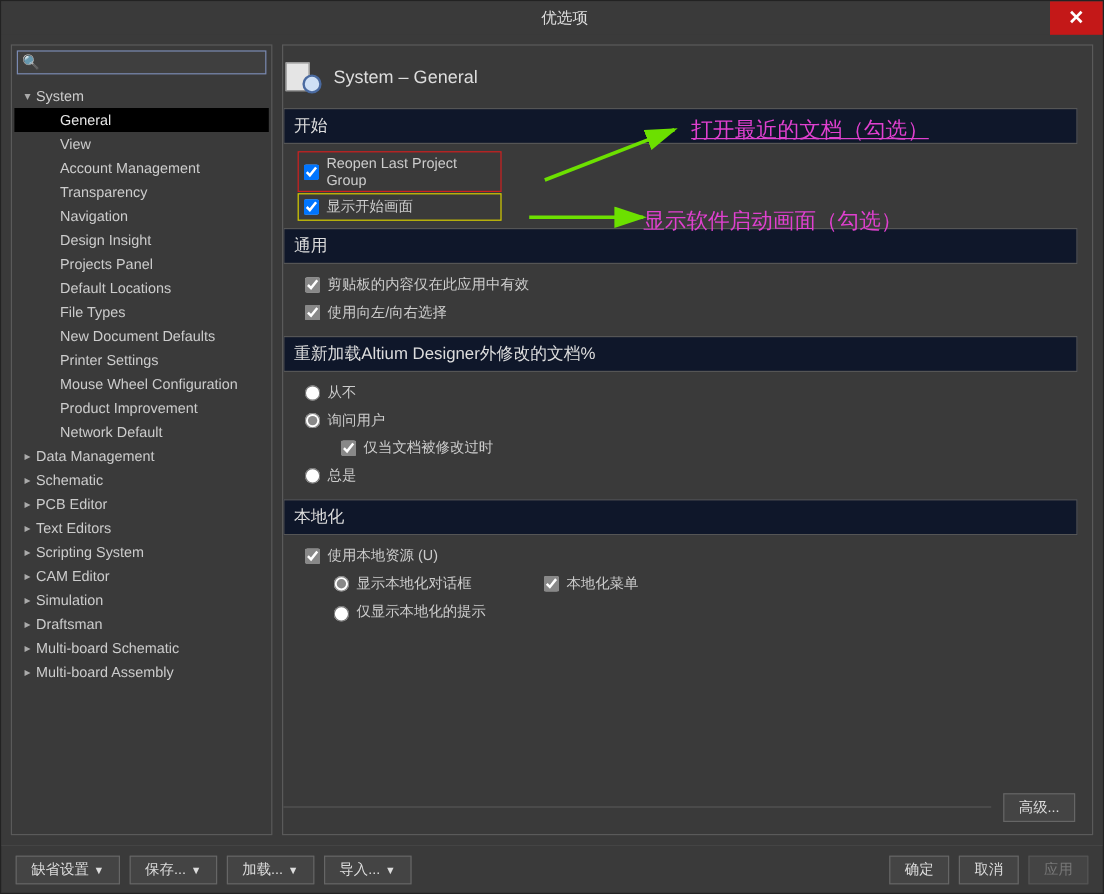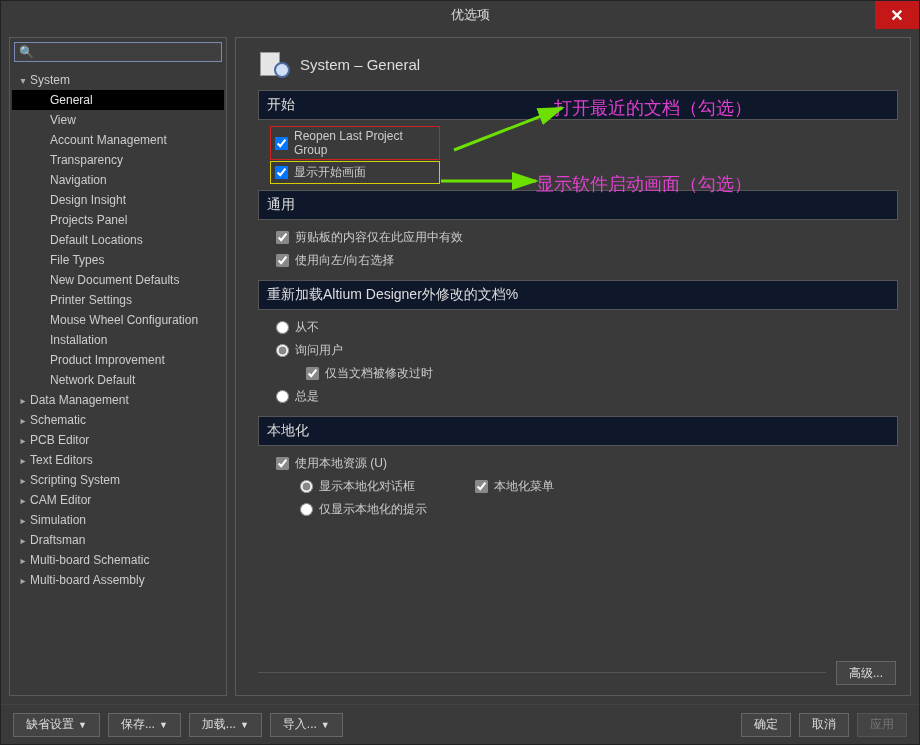--- a/index.html
+++ b/index.html
@@ -89,21 +89,21 @@
   .ind1 { padding-left: 38px; }
 
   
   .rightpanel {
     flex: 1;
     display: flex;
     flex-direction: column;
     border: 1px solid #5a5a5a;
     background: #3a3a3a;
     position: relative;
-    padding: 8px 12px 4px 22px;
+    padding: 8px 12px 4px 0;
     overflow: hidden;
   }
   .header {
     display: flex; align-items: center; gap: 10px;
     padding: 6px 0 14px 0;
   }
   .header-icon {
     width: 32px; height: 24px;
     position: relative;
   }
@@ -128,21 +128,21 @@
 
   .opt-row {
     display: flex; align-items: center; gap: 6px;
     padding: 3px 0 3px 18px;
     color: #ccc;
   }
   .opt-row input[type=checkbox], .opt-row input[type=radio] {
     accent-color: #888;
   }
   .opt-indent { padding-left: 48px; }
-  .opt-indent2 { padding-left: 42px; }
+  .opt-indent2 { padding-left: 42px; align-items: flex-end; }
 
   .boxed-red {
     border: 1px solid #d02020;
     padding: 2px 4px;
     margin: 0 0 0 12px;
     width: 170px;
     display: flex; align-items: center; gap:6px;
   }
   .boxed-yellow {
     border: 1px solid #d6ce00;
@@ -255,23 +255,20 @@
       <div class="tree-node ind1">
           <span>New Document Defaults</span>
         </div>
       <div class="tree-node ind1">
           <span>Printer Settings</span>
         </div>
       <div class="tree-node ind1">
           <span>Mouse Wheel Configuration</span>
         </div>
       <div class="tree-node ind1">
-          <span>Installation</span>
-        </div>
-      <div class="tree-node ind1">
           <span>Product Improvement</span>
         </div>
       <div class="tree-node ind1">
           <span>Network Default</span>
         </div>
 
       <div class="tree-node ind0">
           <span class="expander">▸</span>
           <span>Data Management</span>
         </div>
@@ -317,21 +314,21 @@
   <div class="rightpanel">
 
     <div class="header">
       <div class="header-icon">
         <div class="doc"></div>
           <div class="mag"></div>
       </div>
       <div class="header-title">System – General</div>
     </div>
 
-    <div class="annotation" style="top:58px; left:318px;">打开最近的文档（勾选）</div>
+    <div class="annotation" style="top:58px; left:340px;text-decoration:underline;">打开最近的文档（勾选）</div>
     <svg class="arrow-svg" style="left:208px; top:62px;" width="130" height="60">
       <defs>
           <marker id="ah1" markerWidth="10" markerHeight="10" refX="8" refY="3" orient="auto">
             <path d="M0,0 L0,6 L9,3 z" fill="#6ce000"></path>
           </marker>
         </defs>
       <line x1="10" y1="50" x2="118" y2="8" stroke="#6ce000" stroke-width="3" marker-end="url(#ah1)"></line>
     </svg>
 
     <div class="annotation" style="top:134px; left:300px;">显示软件启动画面（勾选）</div>

